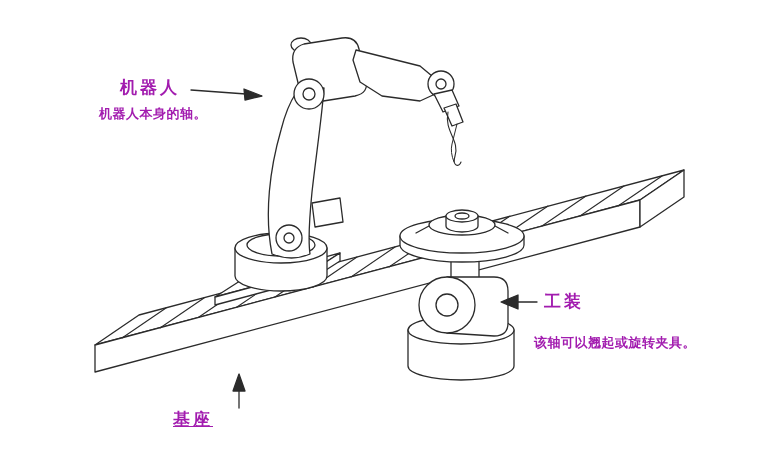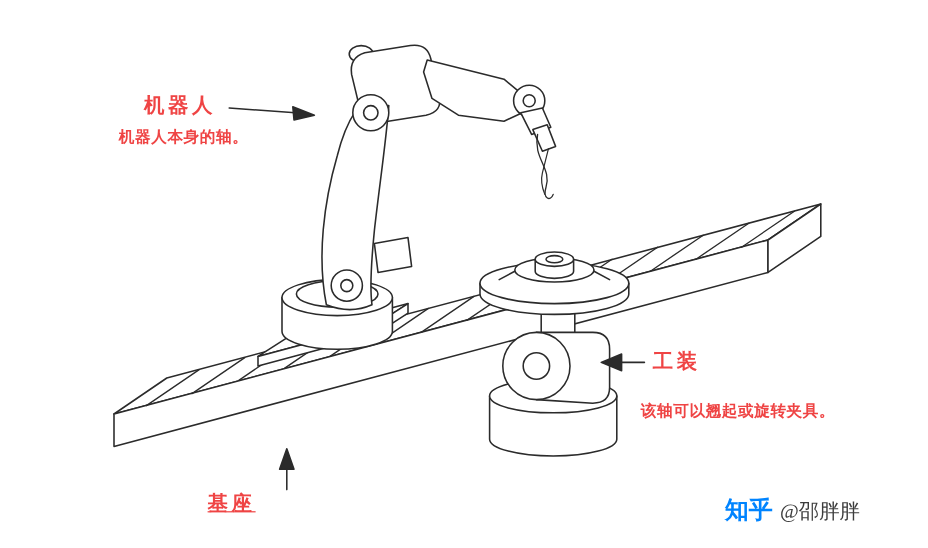--- a/index.html
+++ b/index.html
@@ -15,21 +15,21 @@
     background: #ffffff;
     overflow: hidden;
   }
   .canvas svg {
     position: absolute;
     left: 0;
     top: 0;
   }
   .label {
     position: absolute;
-    color: #ef4444;
+    color: #a21caf;
     white-space: nowrap;
     line-height: 1;
   }
   .label-title {
     font-size: 17px;
     font-weight: 700;
     letter-spacing: 3px;
   }
   .label-desc {
     font-size: 13px;
@@ -175,17 +175,14 @@
   </svg>
 
   <div class="label label-title" style="left:120px; top:79px;">机器人</div>
   <div class="label label-desc" style="left:99px; top:107px;">机器人本身的轴。</div>
 
   <div class="label label-title" style="left:544px; top:293px;">工装</div>
   <div class="label label-desc" style="left:534px; top:336px;">该轴可以翘起或旋转夹具。</div>
 
   <div class="label label-title" style="left:173px; top:411px;text-decoration:underline;">基座</div>
 
-  <div class="watermark">
-    <span class="brand">知乎</span><span class="author">@邵胖胖</span>
-  </div>
 
 </div>
 
 </body></html>

